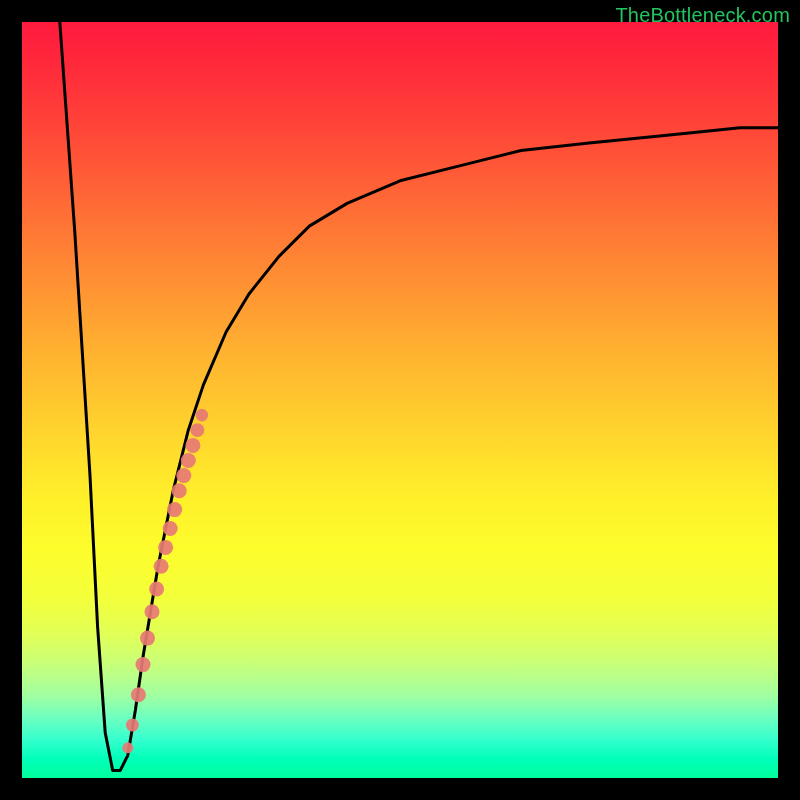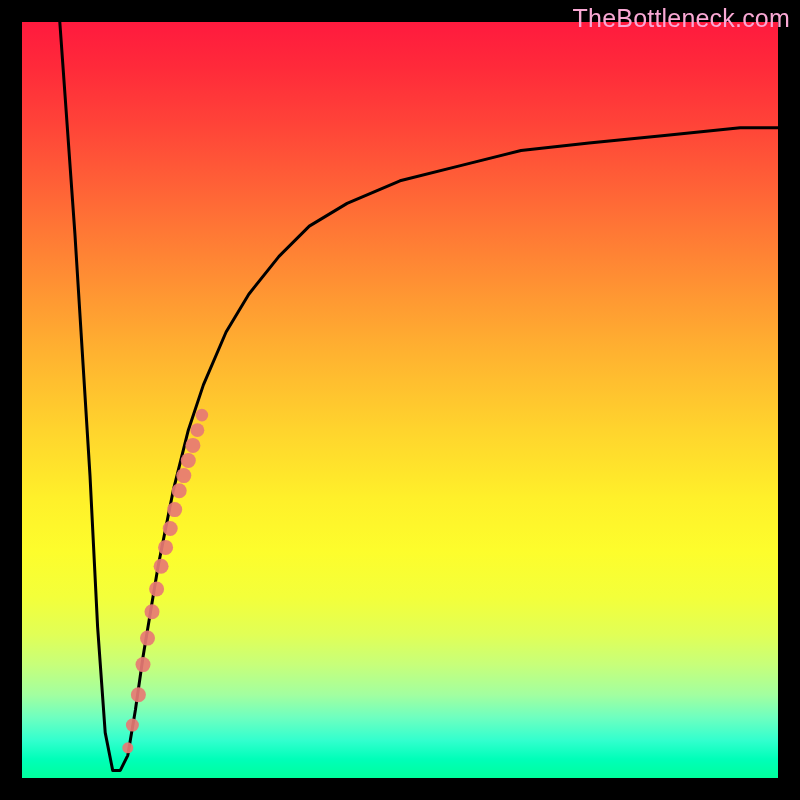--- a/index.html
+++ b/index.html
@@ -58,22 +58,22 @@
     position: absolute;
     left: 0;
     top: 0;
     width: 756px;
     height: 756px;
   }
   .watermark {
     position: absolute;
     top: 4px;
     right: 10px;
-    color: #f9a8d4;
-    font-size: 25px;
+    color: #22c55e;
+    font-size: 20px;
     letter-spacing: 0.2px;
     font-weight: 500;
     user-select: none;
   }
 </style>
 </head>
 <body>
 
 <div class="frame">
   <div class="plot">

